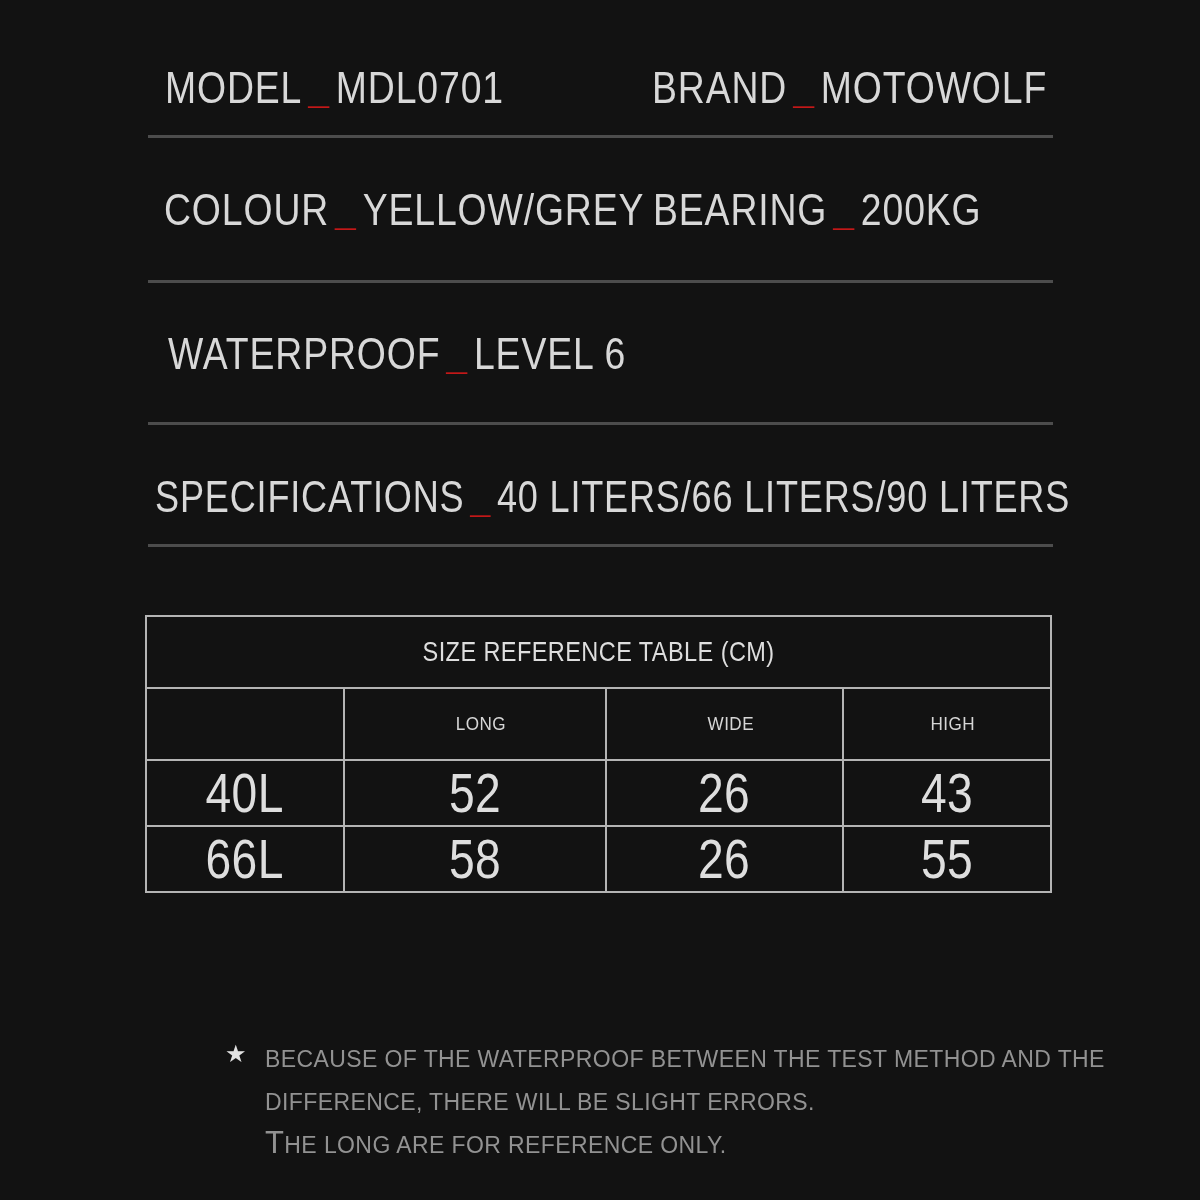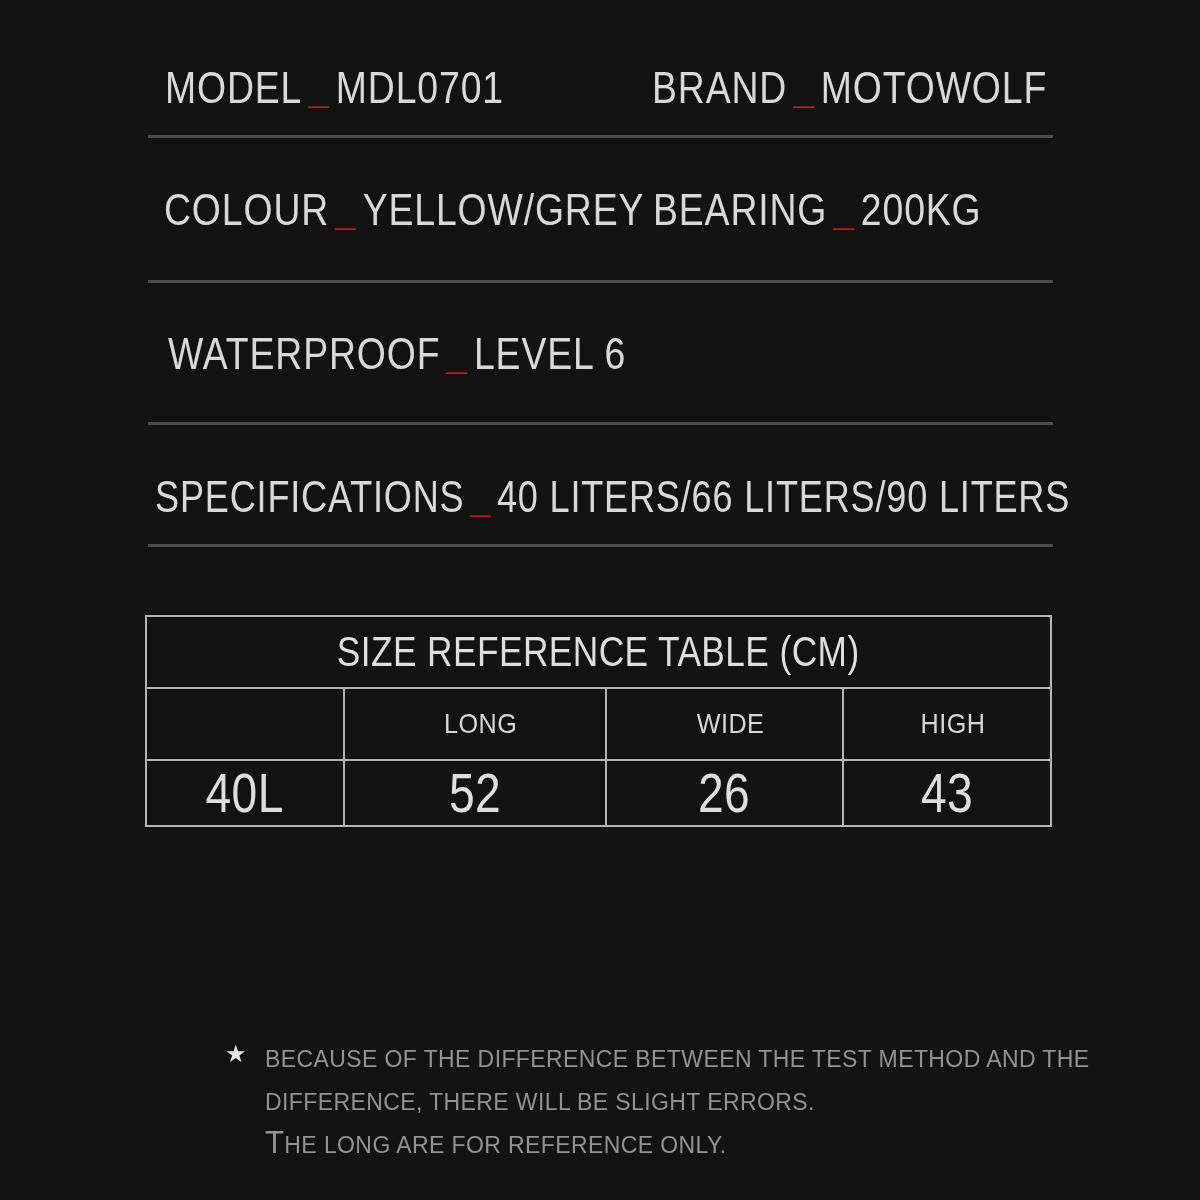--- a/index.html
+++ b/index.html
@@ -54,22 +54,22 @@
     border-collapse: collapse;
     table-layout: fixed;
     color: #dedede;
   }
   .size-table td {
     border: 2px solid #b4b4b4;
     text-align: center;
     vertical-align: middle;
     padding: 0;
   }
-  .t-title td { height: 70px; font-size: 42px; }
-  .t-head  td { height: 70px; font-size: 28px; padding-left: 12px; }
+  .t-title td { height: 70px; font-size: 28px; }
+  .t-head  td { height: 70px; font-size: 19px; padding-left: 12px; }
   .t-row   td { height: 62px; font-size: 55px; }
   .cnd {
     display: inline-block;
     transform: scaleX(0.84);
     transform-origin: 50% 50%;
     white-space: nowrap;
     letter-spacing: 0.5px;
   }
   .t-head .cnd { transform: scaleX(0.9); color: #d6d6d6; }
 
@@ -145,21 +145,27 @@
         <td><span class="cnd">LONG</span></td>
         <td><span class="cnd">WIDE</span></td>
         <td><span class="cnd">HIGH</span></td>
       </tr>
       <tr class="t-row">
         <td><span class="cnd">40L</span></td>
         <td><span class="cnd">52</span></td>
         <td><span class="cnd">26</span></td>
         <td><span class="cnd">43</span></td>
       </tr>
+      <tr class="t-row">
+        <td><span class="cnd">66L</span></td>
+        <td><span class="cnd">58</span></td>
+        <td><span class="cnd">26</span></td>
+        <td><span class="cnd">55</span></td>
+      </tr>
     </tbody>
   </table>
 
   <div class="star">★</div>
-  <div class="note-line note-line--1">BECAUSE OF THE DIFFERENCE BETWEEN THE TEST METHOD AND THE</div>
+  <div class="note-line note-line--1">BECAUSE OF THE WATERPROOF BETWEEN THE TEST METHOD AND THE</div>
   <div class="note-line note-line--2">DIFFERENCE, THERE WILL BE SLIGHT ERRORS.</div>
   <div class="note-line note-line--3 note-line--caps">THE LONG ARE FOR REFERENCE ONLY.</div>
 
 </div>
 
 </body></html>

